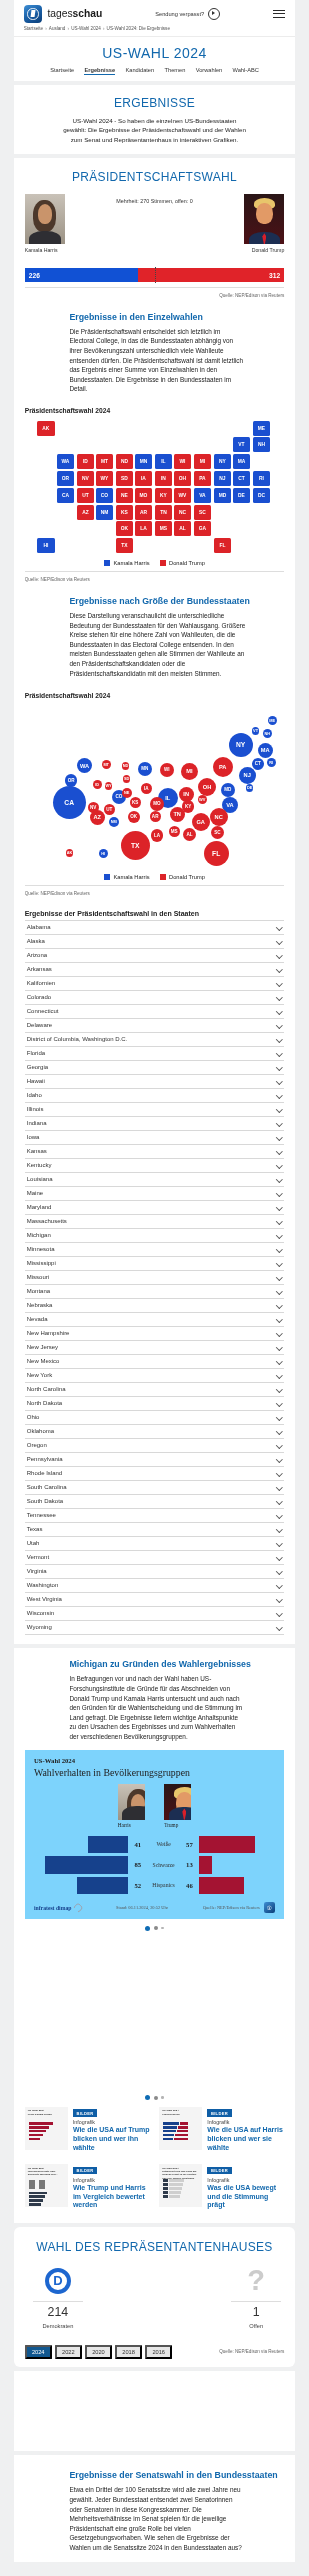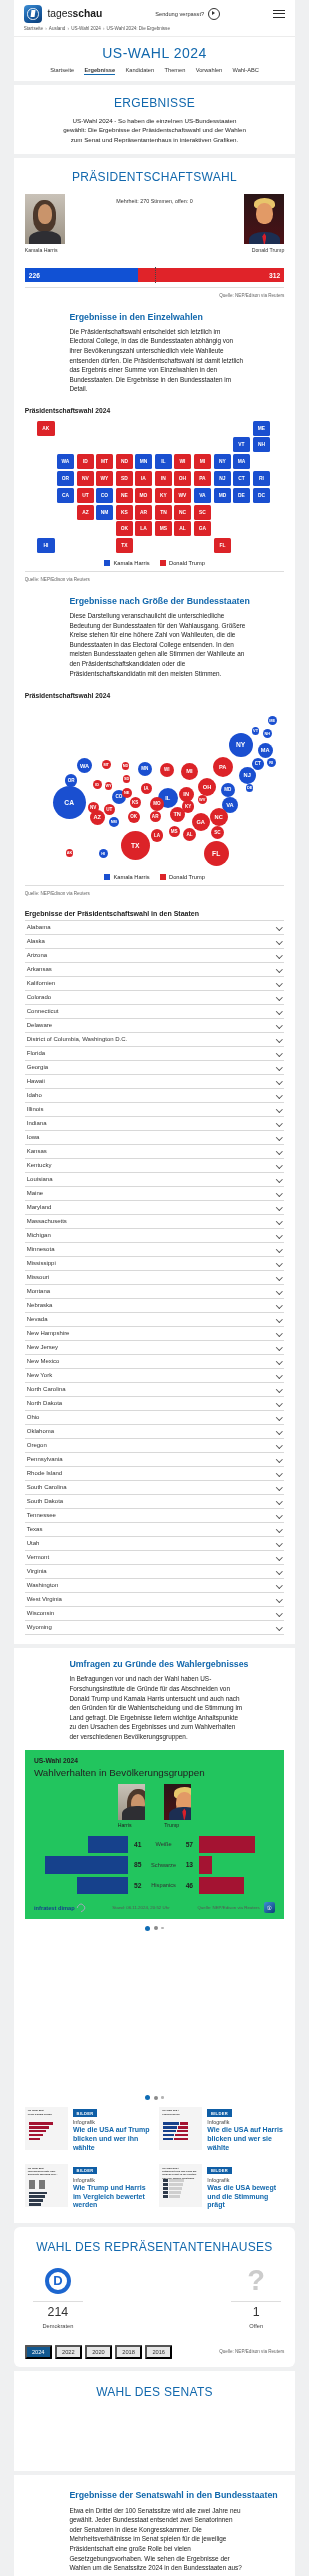--- a/index.html
+++ b/index.html
@@ -71,21 +71,21 @@
   .bubblemap{position:relative;height:164px;margin:2.1px 10.3px 0;}
   .bub{position:absolute;border-radius:50%;color:#fff;font-weight:bold;display:flex;align-items:center;justify-content:center;}
   .acc-heading{font-weight:bold;font-size:7px;margin:13.4px 10.3px 3.1px;}
   .acc{margin:0 10.3px;}
   .acc-row{display:flex;justify-content:space-between;align-items:center;height:13px;border-top:0.5px solid #d8d8d8;}
   .acc-row:last-child{border-bottom:0.5px solid #d8d8d8;}
   .acc-label{font-size:6px;color:#333;padding-left:2.1px;}
   .chev{width:3.6px;height:3.6px;border-right:0.8px solid #555;border-bottom:0.8px solid #555;transform:rotate(45deg);margin-right:3.1px;flex:none;}
   
   .surveys-card{padding:11.3px 0 8.2px;}
-  .demo-card{background:#22c55e;margin:8.2px 10.3px 3.1px;padding:7.7px 9.3px 6.2px;}
+  .demo-card{background:#7dd3fc;margin:8.2px 10.3px 3.1px;padding:7.7px 9.3px 6.2px;font-family:Liberation Serif, serif;}
   .demo-kicker{font-weight:bold;font-size:6.7px;}
   .demo-title{font-size:9.8px;color:#222;margin:2.1px 0 6.2px;}
   .demo-photos{display:flex;justify-content:center;gap:19.6px;}
   .dp{width:27px;height:36px;}
   .dp-label{font-size:5.2px;margin-top:2.1px;}
   .demo-chart{margin-top:7.2px;}
   .dg-row{display:flex;align-items:center;height:18.5px;margin:2.1px 0;}
   .dg-bw{flex:0 0 94px;display:flex;justify-content:flex-end;}
   .dg-bar-b{height:17.5px;background:#16418c;}
   .dg-val{flex:0 0 19.6px;text-align:center;font-weight:bold;font-size:6.7px;color:#222;}
@@ -557,21 +557,21 @@
         <span class="chev"></span>
       </div>
       <div class="acc-row">
         <span class="acc-label">Wyoming</span>
         <span class="chev"></span>
       </div>
     </div>
 </section>
 
 <section class="card surveys-card">
-  <h3 class="blue" style="margin-top:0">Umfragen zu Gründe des Wahlergebnisses</h3>
+  <h3 class="blue" style="margin-top:0">Michigan zu Gründen des Wahlergebnisses</h3>
   <p class="copy">In Befragungen vor und nach der Wahl haben US-Forschungsinstitute die Gründe für das Abschneiden von Donald Trump und Kamala Harris untersucht und auch nach den Gründen für die Wahlentscheidung und die Stimmung im Land gefragt. Die Ergebnisse liefern wichtige Anhaltspunkte zu den Ursachen des Ergebnisses und zum Wahlverhalten der verschiedenen Bevölkerungsgruppen.</p>
 
   <div class="demo-card">
     <div class="demo-kicker">US-Wahl 2024</div>
     <div class="demo-title">Wahlverhalten in Bevölkerungsgruppen</div>
     <div class="demo-photos">
       <div>
         <div class="dp photo harris">
             <div class="head"></div>
             <div class="face"></div>
@@ -786,21 +786,20 @@
         <button class="year">2020</button>
         <button class="year">2018</button>
         <button class="year">2016</button>
       </span>
     <span class="fill"></span>
     <span class="source">Quelle: NEP/Edison via Reuters</span>
   </div>
 </section>
 
 <section class="card senate-card">
-  <h2 class="section">WAHL DES SENATS</h2>
   <div class="sen-spacer"></div>
 </section>
 
 <section class="card senres-card">
   <h3 class="blue">Ergebnisse der Senatswahl in den Bundesstaaten</h3>
   <p class="copy">Etwa ein Drittel der 100 Senatssitze wird alle zwei Jahre neu gewählt. Jeder Bundesstaat entsendet zwei Senatorinnen oder Senatoren in diese Kongresskammer. Die Mehrheitsverhältnisse im Senat spielen für die jeweilige Präsidentschaft eine große Rolle bei vielen Gesetzgebungsvorhaben. Wie sehen die Ergebnisse der Wahlen um die Senatssitze 2024 in den Bundesstaaten aus?</p>
 </section>
 
 
 </body></html>

